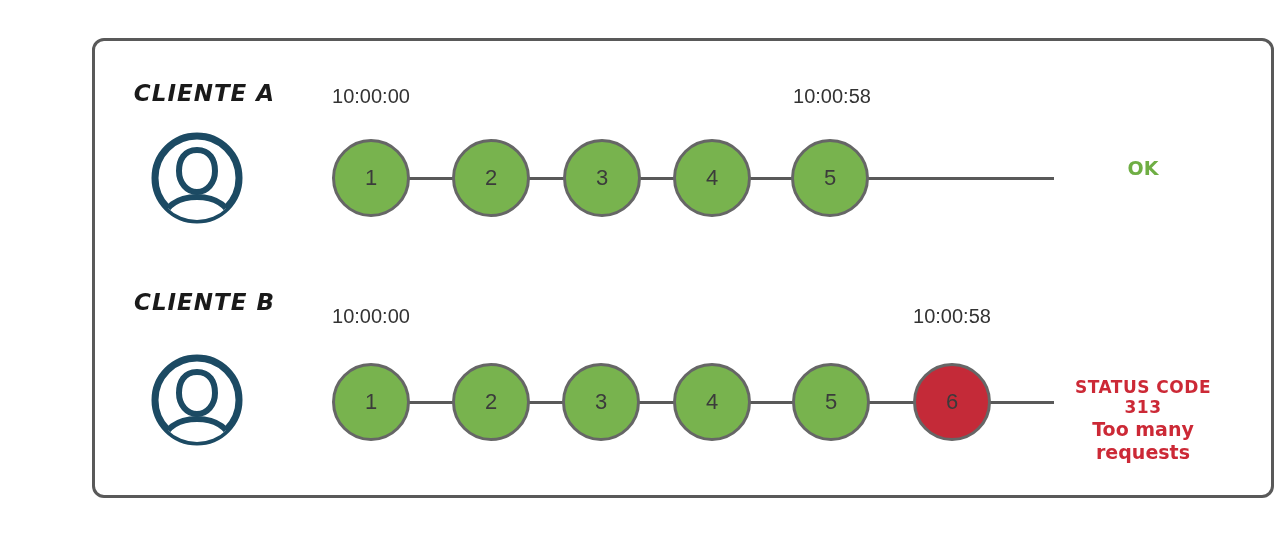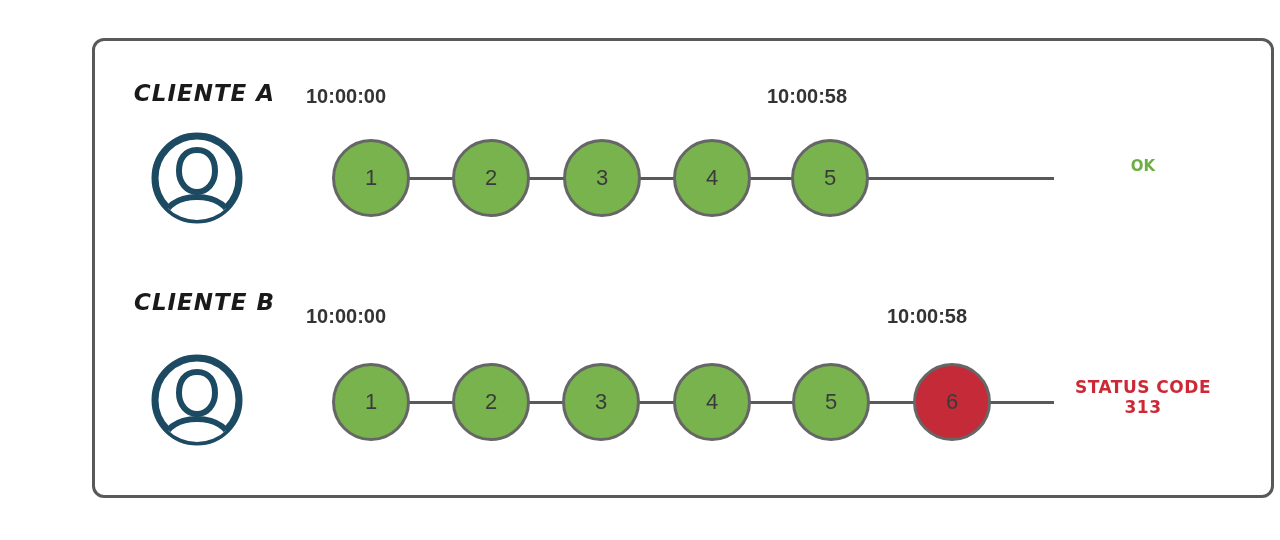--- a/index.html
+++ b/index.html
@@ -51,22 +51,22 @@
   .avatar {
     position: absolute;
     left: 115px;
     width: 100px;
     height: 100px;
   }
   .avatar svg { width: 100%; height: 100%; }
   .time-label {
     position: absolute;
     width: 130px;
-    text-align: left;
-    font-weight: bold;
+    text-align: center;
+    font-weight: normal;
     font-size: 20px;
     color: var(--time-text);
   }
   .timeline {
     position: absolute;
     left: 339px;
     width: 683px;
     height: 3px;
     background: var(--line-gray);
     z-index: 1;
@@ -89,21 +89,21 @@
   .status {
     position: absolute;
     left: 1025px;
     width: 172px;
     text-align: center;
     font-weight: bold;
     line-height: 1.2;
     font-family: "DejaVu Sans", sans-serif;
   }
   .status .code { font-size: 17px; letter-spacing: 0.5px; }
-  .status .msg  { font-size: 15px; }
+  .status .msg  { font-size: 19px; }
   .status.green { color: var(--status-green); }
   .status.red   { color: var(--status-red); }
 </style>
 </head>
 <body>
 
 <div class="canvas">
   <div class="frame"></div>
 
   <div class="client-label" style="top:80px">CLIENTE A</div>
@@ -184,14 +184,15 @@
   </div>
   <div class="circle" style="left:760px; top:363px">
     <span>5</span>
   </div>
   <div class="circle red" style="left:881px; top:363px">
     <span>6</span>
   </div>
 
   <div class="status red" style="top:377px">
     <div class="code">STATUS CODE 313</div>
+    <div class="msg">Too many requests</div>
   </div>
 </div>
 
 </body></html>

